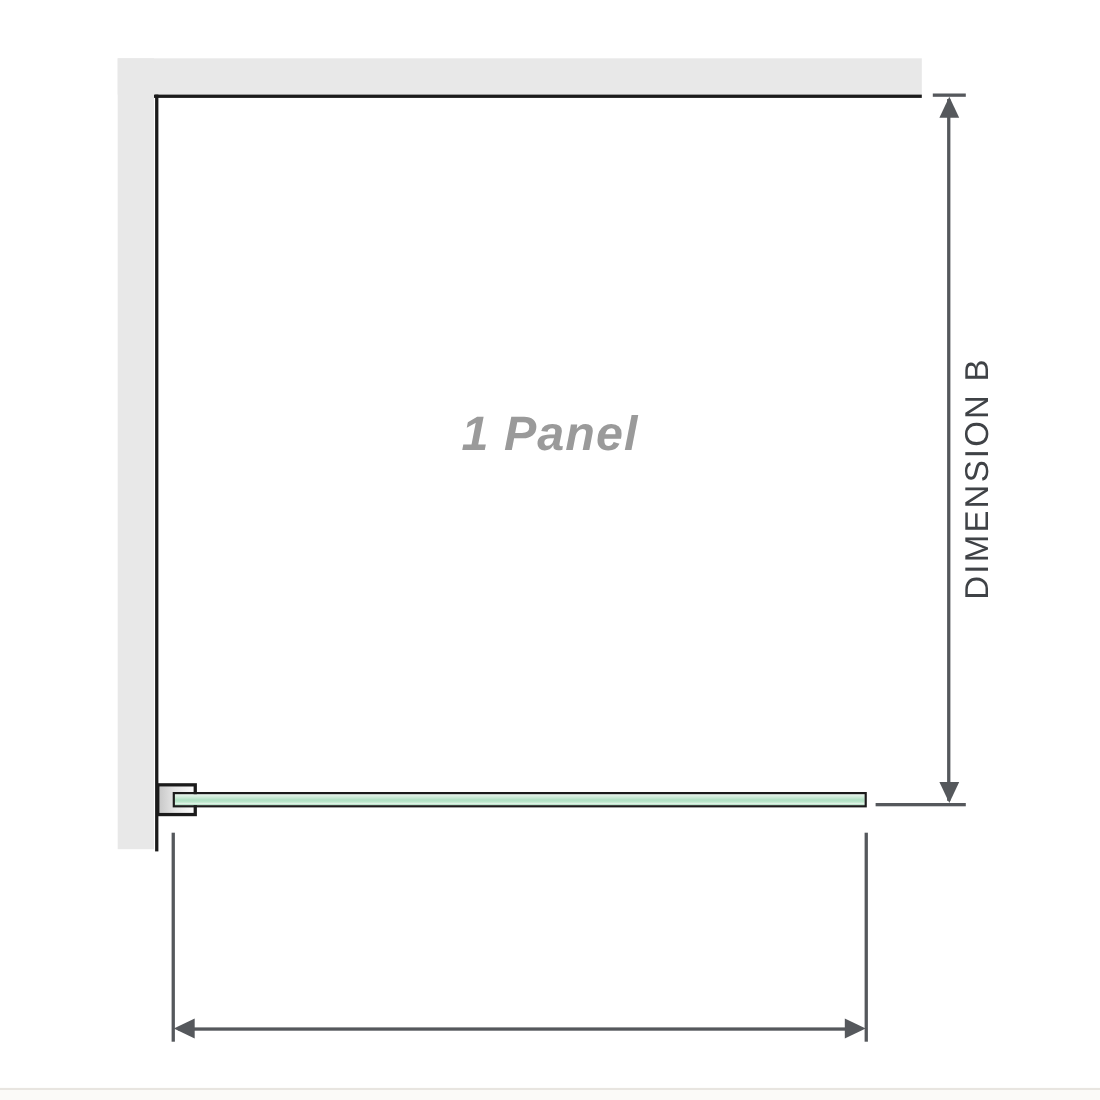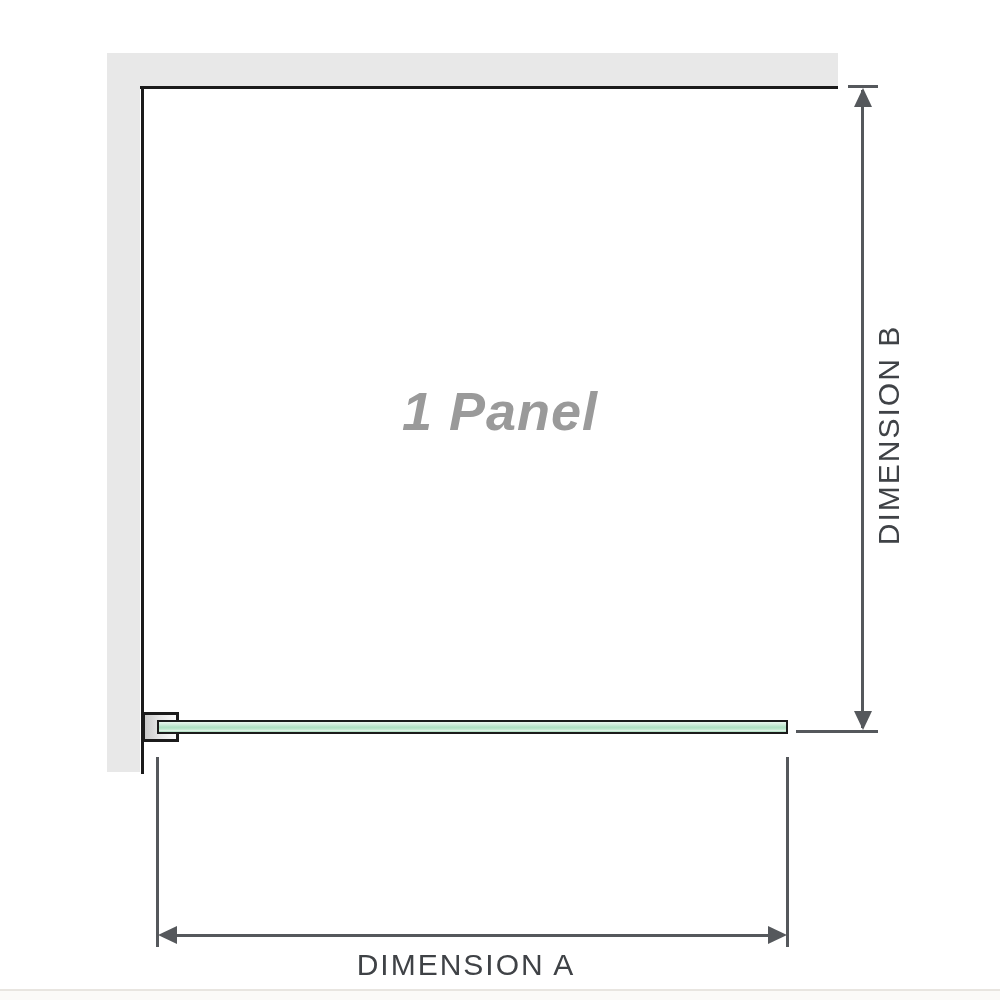--- a/index.html
+++ b/index.html
@@ -23,27 +23,26 @@
   
   .edge { position: absolute; background: var(--outline, #1b1b1b); }
   .edge-top  { left: 140px; top: 86px; width: 698px; height: 3px; }
   .edge-left { left: 141px; top: 86px; width: 3px;   height: 688px; }
 
   
   .panel-label {
     position: absolute;
     left: 500px; top: 395px;
     transform: translate(-50%, -50%);
-    font-size: 54px;
+    font-size: 44px;
     font-style: italic;
     font-weight: 700;
     letter-spacing: 1px;
     color: var(--panel-label-text, #9a9a9a);
     white-space: nowrap;
-    margin-top: 16px;
   }
 
   
   .bracket {
     position: absolute;
     left: 142px; top: 712px;
     width: 37px; height: 30px;
     box-sizing: border-box;
     border: 3px solid var(--outline, #1b1b1b);
     background: linear-gradient(to right, #c9c9c9 0%, #e6e6e6 45%, #fbfbfb 100%);
@@ -154,18 +153,17 @@
   <div class="dim-line dimb-line"></div>
   <div class="arrow dimb-arrow-up"></div>
   <div class="arrow dimb-arrow-down"></div>
   <div class="dimb-label">DIMENSION B</div>
 
   <div class="ext-line ext-left"></div>
   <div class="ext-line ext-right"></div>
   <div class="dim-line dima-line"></div>
   <div class="arrow dima-arrow-left"></div>
   <div class="arrow dima-arrow-right"></div>
-  <div class="dima-label">DIMENSION A</div>
 
   <div class="bottom-rule"></div>
   <div class="bottom-strip"></div>
 
 </div>
 
 </body></html>

